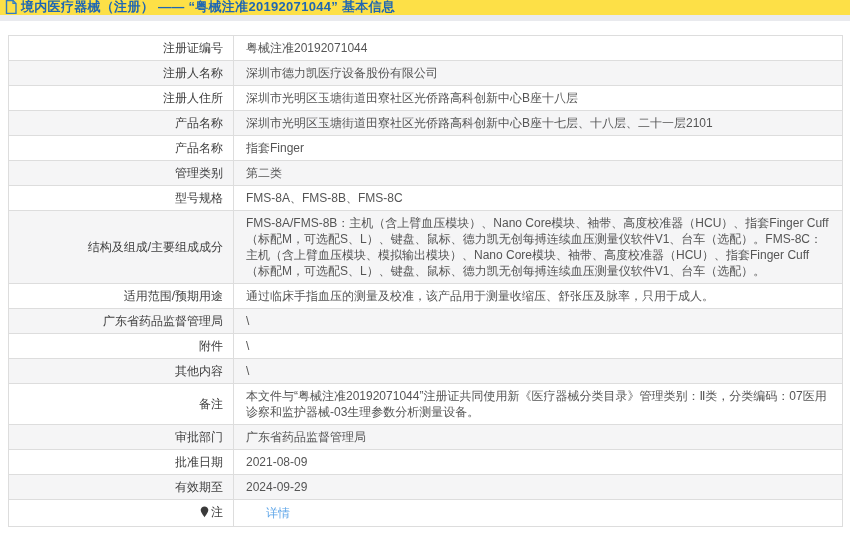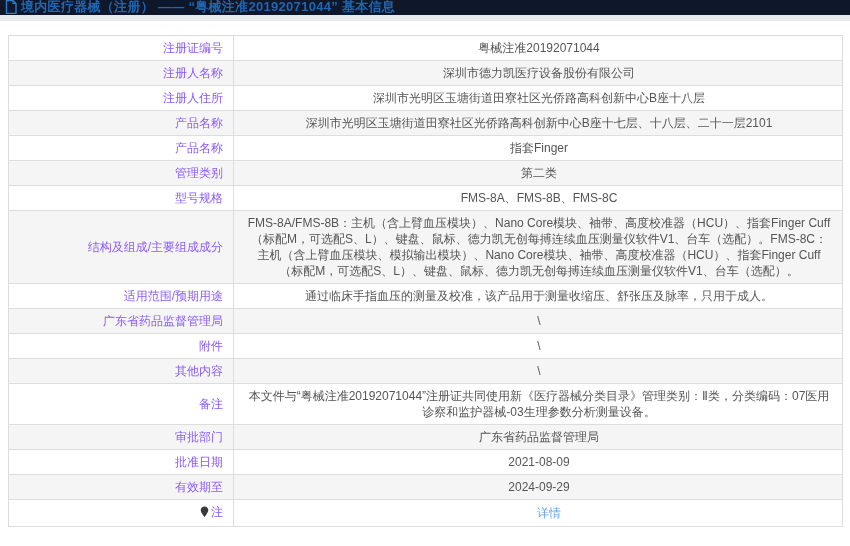--- a/index.html
+++ b/index.html
@@ -3,21 +3,21 @@
 <meta charset="utf-8">
 <style>
   * { margin:0; padding:0; box-sizing:border-box; }
   html,body { width:850px; height:546px; background:#fff; overflow:hidden;
               font-family:"Liberation Sans","DejaVu Sans",sans-serif; }
   
   .page-header {
     height:21px; padding:3px 0 4px 5px;
     border-bottom:6px solid #e9eaee;
     display:flex; align-items:center; gap:4px;
-    background:#0f172a;
+    background:#fde047;
   }
   .page-header .doc-icon { flex:0 0 auto; display:inline-flex; }
   .page-title {
     color:#1f67b3; font-size:13px; font-weight:bold; letter-spacing:0.3px;
     white-space:nowrap;
   }
   
   .info-table {
     display:table; table-layout:fixed;
     position:absolute; left:8px; top:35px; width:835px;
@@ -26,25 +26,25 @@
     font-size:12px; color:#555;
   }
   .row { display:table-row; background:#fff; }
   .row:nth-child(even) { background:#f5f5f6; }
   .cell {
     display:table-cell; vertical-align:middle;
     border-bottom:1px solid #ddd;
     padding:4px 10px; line-height:16px;
   }
   .cell.label {
-    width:225px; text-align:right; color:#8b5cf6;
+    width:225px; text-align:right; color:#404040;
     border-right:1px solid #ddd;
     white-space:nowrap;
   }
-  .cell.value { text-align:center; color:#555; padding-left:12px; }
+  .cell.value { text-align:left; color:#555; padding-left:12px; }
   .cell.value a.details-link { color:#5fa6e8; text-decoration:none; cursor:pointer;margin-left:20px; }
   .pin-icon-wrap { display:inline-block; vertical-align:-2px; margin-right:2px; }
 </style>
 </head>
 <body>
 
 <div class="page-header">
   <span class="doc-icon">
     <svg width="12" height="14" viewBox="0 0 12 14">
       <path d="M1.5 0.5 H8 L11 3.5 V13.5 H1.5 Z" fill="none" stroke="#2f7bc4" stroke-width="1.4"></path>

